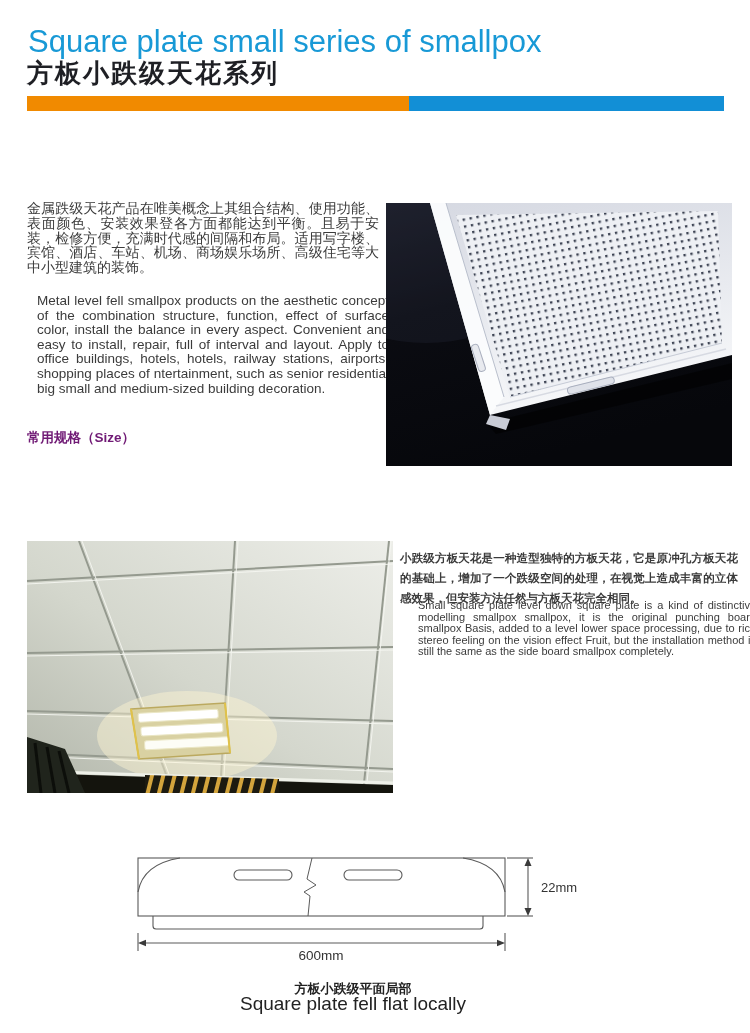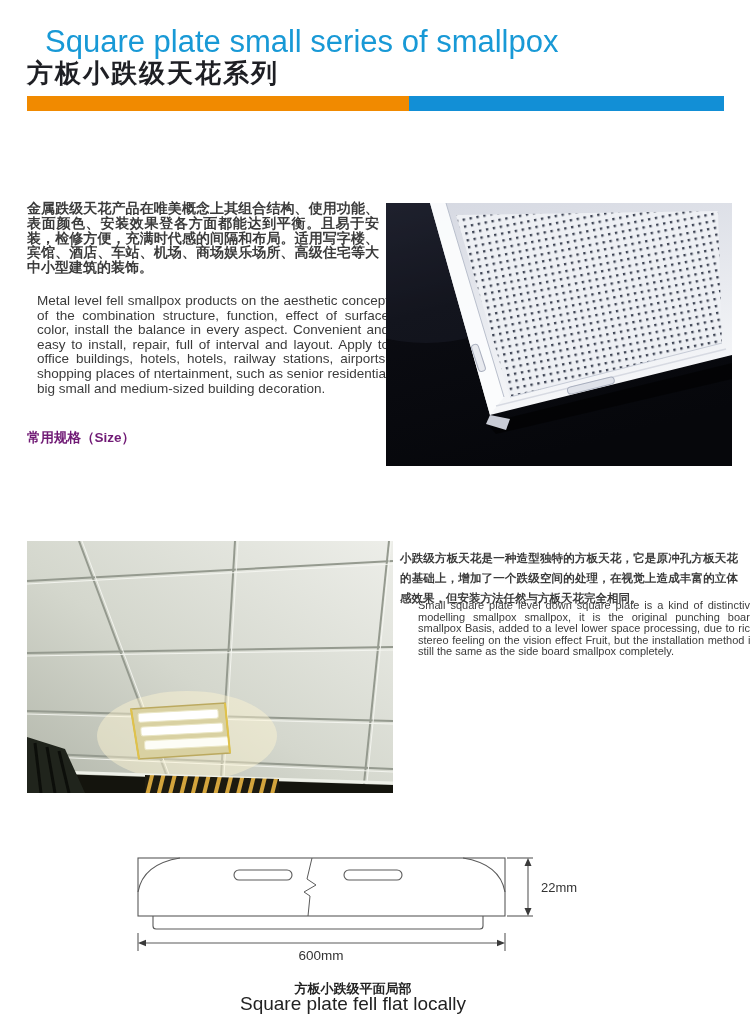--- a/index.html
+++ b/index.html
@@ -1,28 +1,28 @@
 <!DOCTYPE html>
 <html><head>
 <meta charset="utf-8">
 <style>
   html,body{margin:0;padding:0;background:#fff;}
   .page{position:relative;width:750px;height:1033px;background:#fff;overflow:hidden;
         font-family:"Liberation Sans","DejaVu Sans",sans-serif;}
   .abs{position:absolute;}
 
-  .title-en{left:45px;top:24px;font-size:31px;color:#1899d6;letter-spacing:0;white-space:nowrap;}
+  .title-en{left:28px;top:24px;font-size:31px;color:#1899d6;letter-spacing:0;white-space:nowrap;}
   .title-zh{left:27px;top:56px;font-size:26px;font-weight:bold;color:#1e1f24;
             font-family:Liberation Mono, monospace;letter-spacing:2px;white-space:nowrap;}
   .bar{left:27px;top:96px;width:697px;height:15px;display:flex;}
   .bar .seg-orange{width:382px;height:100%;background:#f18a00;}
   .bar .seg-blue{flex:1;height:100%;background:#128fd6;}
 
   .para{color:#3b3b3b;text-align:justify;}
-  .intro-zh{left:27px;top:201px;width:352px;font-size:14px;line-height:14.8px;font-weight:700;}
+  .intro-zh{left:27px;top:201px;width:352px;font-size:14px;line-height:14.8px;font-weight:400;}
   .intro-en{left:37px;top:294px;width:352px;font-size:13.5px;line-height:14.6px;}
   .size-heading{left:27px;top:429px;font-size:13.5px;font-weight:700;color:#701a75;}
   .size-values{left:27px;top:446px;width:360px;font-size:14px;color:#3b3b3b;white-space:nowrap;}
 
   .photo1{left:386px;top:203px;width:346px;height:263px;}
   .photo2{left:27px;top:541px;width:366px;height:252px;}
 
   .detail-zh{left:400px;top:548px;width:338px;font-size:11.5px;line-height:20px;font-weight:600;}
   .detail-en{left:400px;top:600px;width:338px;font-size:11px;line-height:11.6px;margin-left:18px;}
 

